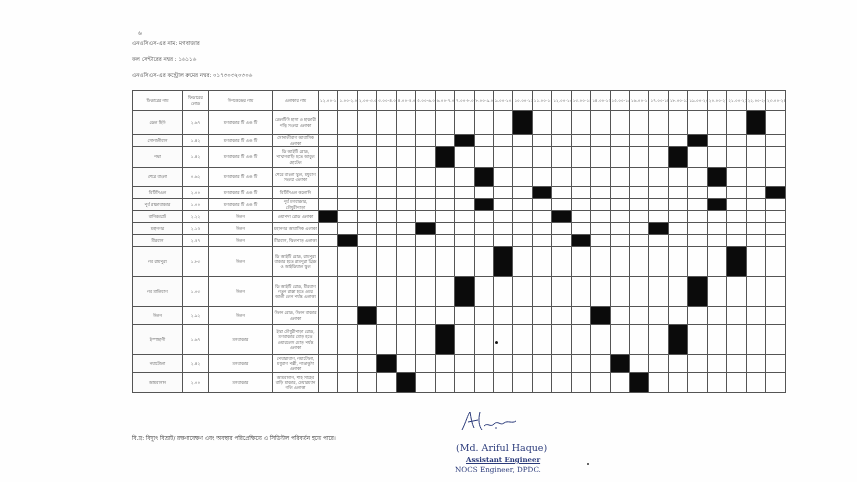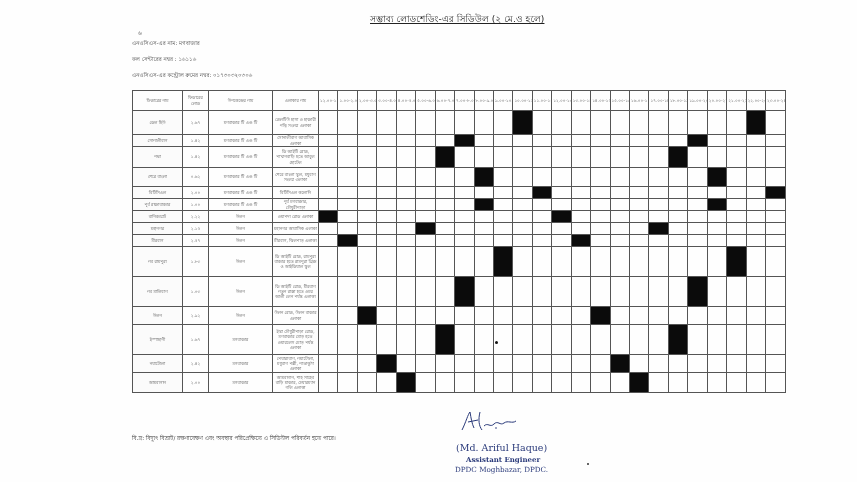--- a/index.html
+++ b/index.html
@@ -49,36 +49,35 @@
     position: absolute; left: 458px; top: 408px; width: 62px; height: 28px;
   }
   .sig-name {
     position: absolute; left: 456px; top: 442px;
     font-family: "DejaVu Serif", serif; font-weight: normal;
     font-size: 9.5px; color: #2a3a7a; white-space: nowrap;
   }
   .sig-title {
     position: absolute; left: 466px; top: 455px;
     font-family: "DejaVu Serif", serif; font-weight: bold;
-    font-size: 7px; color: #2a3a7a; white-space: nowrap;
+    font-size: 7px; color: #2a3a7a; white-space: nowrap; text-decoration: underline;
   }
   .sig-org {
     position: absolute; left: 455px; top: 465px;
     font-family: "DejaVu Serif", serif;
     font-size: 7.2px; color: #2a3a7a; white-space: nowrap;
   }
   .stray-dot { position: absolute; left: 587px; top: 463px; width: 2px; height: 2px; background: #333; border-radius: 50%; }
   .grid-dot { position: absolute; left: 495px; top: 341px; width: 3px; height: 3px; background: #111; border-radius: 50%; }
 </style>
 </head>
 <body>
 
 <div class="page">
 
-  <div class="title">সম্ভাব্য লোডশেডিং-এর সিডিউল (২ মে.ও হলে)</div>
   <div class="dot-mark">৬</div>
   <div class="meta-line meta-1">এনওসিএস-এর নাম: মগবাজার</div>
   <div class="meta-line meta-2">কল সেন্টারের নম্বর : ১৬১১৬</div>
   <div class="meta-line meta-3">এনওসিএস-এর কন্ট্রোল রুমের নম্বর: ০১৭৩০৩২০৩০৬</div>
 
   <table class="schedule">
     <thead>
       <tr id="header-row">
         <th class="c-area">ফিডারের নাম</th>
         <th class="c-load">ফিডারের লোড</th>
@@ -567,15 +566,15 @@
   <div class="grid-dot"></div>
 
   <div class="footer-note">বি.দ্র: বিদ্যুৎ বিভ্রাট/ রক্ষণাবেক্ষণ এবং অবস্থার পরিপ্রেক্ষিতে এ সিডিউল পরিবর্তন হতে পারে।</div>
 
   <svg class="sig-scribble" viewBox="0 0 62 28">
     <path d="M4 22 C8 14, 10 6, 12 4 C13 10, 14 16, 16 20 M10 14 L20 12 M22 4 C20 12, 21 18, 24 22 M26 18 C30 14, 32 20, 36 16 C40 12, 42 18, 46 15 C50 12, 54 16, 58 13" stroke="#2a3a7a" stroke-width="1" fill="none"></path>
     <circle cx="38" cy="20" r="0.8" fill="#2a3a7a"></circle>
   </svg>
   <div class="sig-name">(Md. Ariful Haque)</div>
   <div class="sig-title">Assistant Engineer</div>
-  <div class="sig-org">DPDC Moghbazar, DPDC.</div>
+  <div class="sig-org">NOCS Engineer, DPDC.</div>
   <div class="stray-dot"></div>
 </div>
 
 </body></html>

